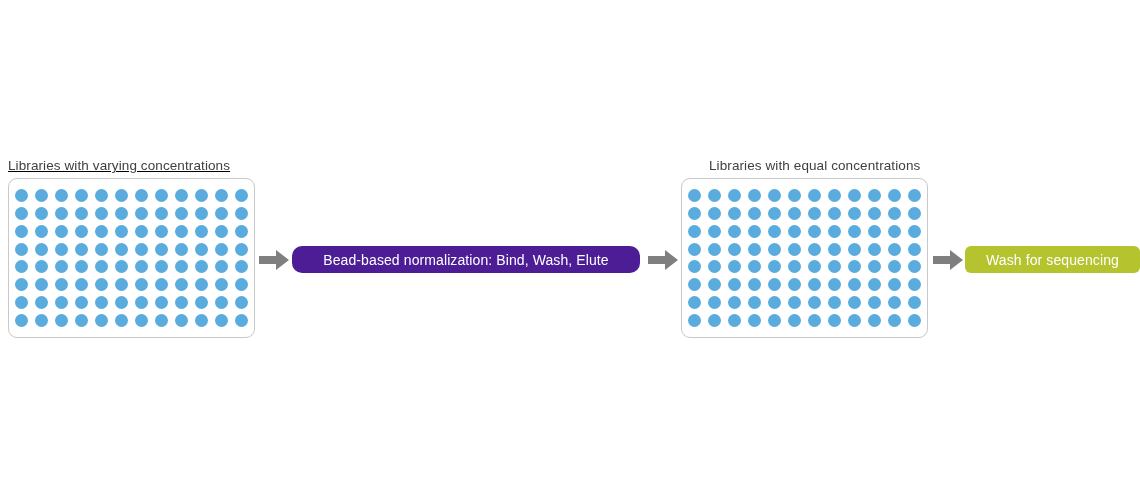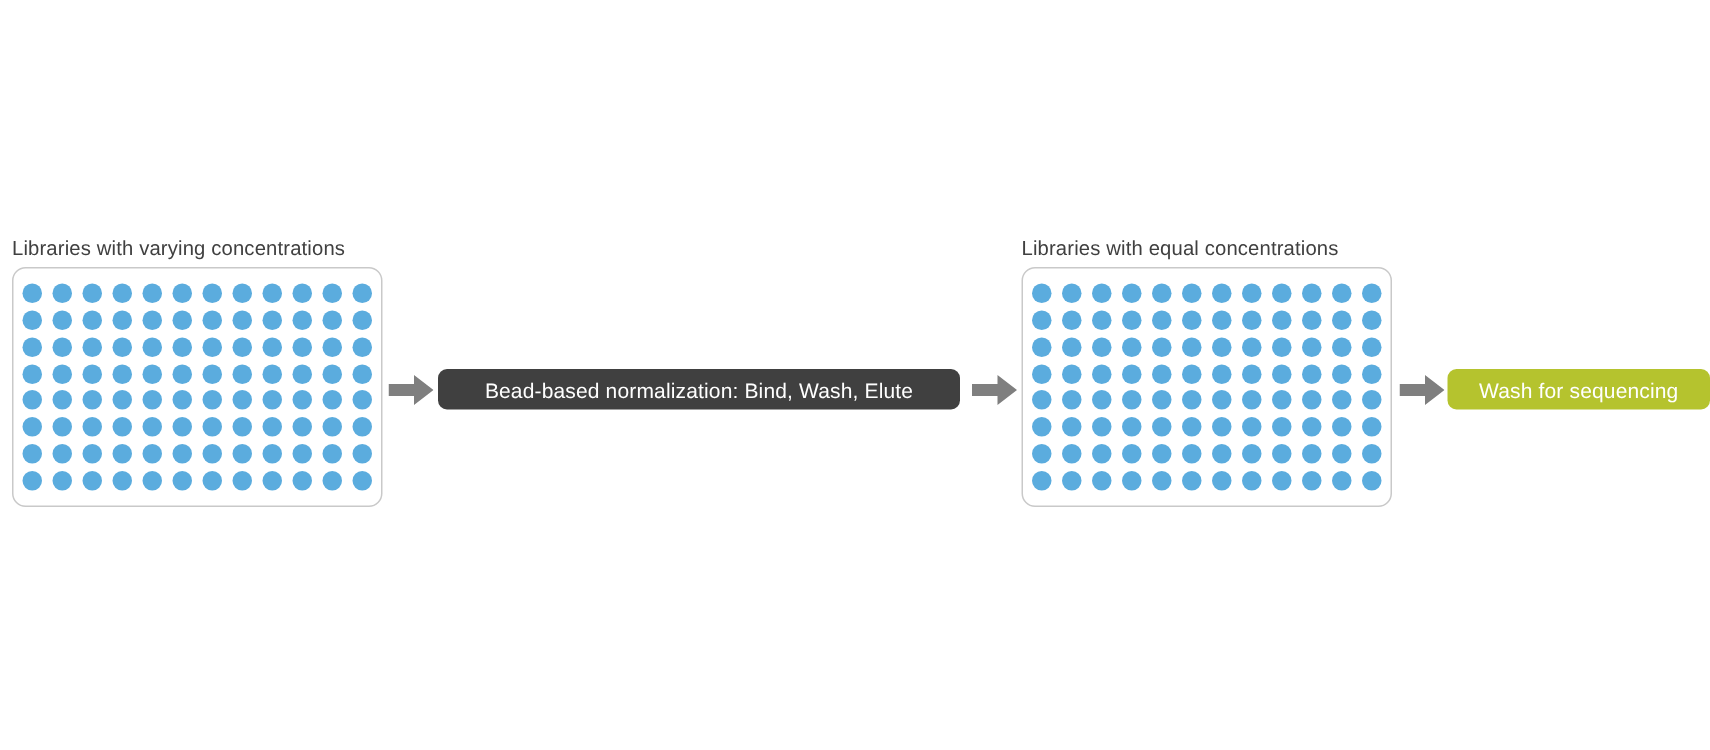--- a/index.html
+++ b/index.html
@@ -20,21 +20,21 @@
     left: 0;
     top: 0;
     width: 1140px;
     height: 500px;
   }
 
   
   .plate-group {
     position: absolute;
   }
-  #plate-group-input  { left: 8px;   top: 158px; }
+  #plate-group-input  { left: 8px;   top: 158px; text-decoration: underline; }
   #plate-group-output { left: 681px; top: 158px; }
 
   .plate-caption {
     font-size: 13.5px;
     color: #404040;
     line-height: 16px;
     white-space: nowrap;
     margin-bottom: 4px;
     letter-spacing: 0.1px;
   }
@@ -226,30 +226,30 @@
         </div>
       </div>
   </div>
 
   <div class="arrow" id="arrow-1">
     <svg width="30" height="20" viewBox="0 0 30 20" aria-hidden="true">
       <polygon points="0,6 17,6 17,0 30,10 17,20 17,14 0,14" fill="#7F7F7F"></polygon>
     </svg>
   </div>
 
-  <div class="pill" id="pill-process" style="background: #404040; color: rgb(255, 255, 255);">Bead-based normalization: Bind, Wash, Elute</div>
+  <div class="pill" id="pill-process" style="background: #4c1d95; color: rgb(255, 255, 255); border-radius: 10px;">Bead-based normalization: Bind, Wash, Elute</div>
 
   <div class="arrow" id="arrow-2">
     <svg width="30" height="20" viewBox="0 0 30 20" aria-hidden="true">
       <polygon points="0,6 17,6 17,0 30,10 17,20 17,14 0,14" fill="#7F7F7F"></polygon>
     </svg>
   </div>
 
   <div class="plate-group" id="plate-group-output">
-    <div class="plate-caption" style="color: rgb(64, 64, 64);">Libraries with equal concentrations</div>
+    <div class="plate-caption" style="color: rgb(64, 64, 64); margin-left: 28px;">Libraries with equal concentrations</div>
     <div class="plate" id="output-plate" style="border-color: rgb(201, 201, 201);">
         <div class="plate-row">
           <div class="well" style="background: rgb(91, 172, 222);"></div>
           <div class="well" style="background: rgb(91, 172, 222);"></div>
           <div class="well" style="background: rgb(91, 172, 222);"></div>
           <div class="well" style="background: rgb(91, 172, 222);"></div>
           <div class="well" style="background: rgb(91, 172, 222);"></div>
           <div class="well" style="background: rgb(91, 172, 222);"></div>
           <div class="well" style="background: rgb(91, 172, 222);"></div>
           <div class="well" style="background: rgb(91, 172, 222);"></div>

